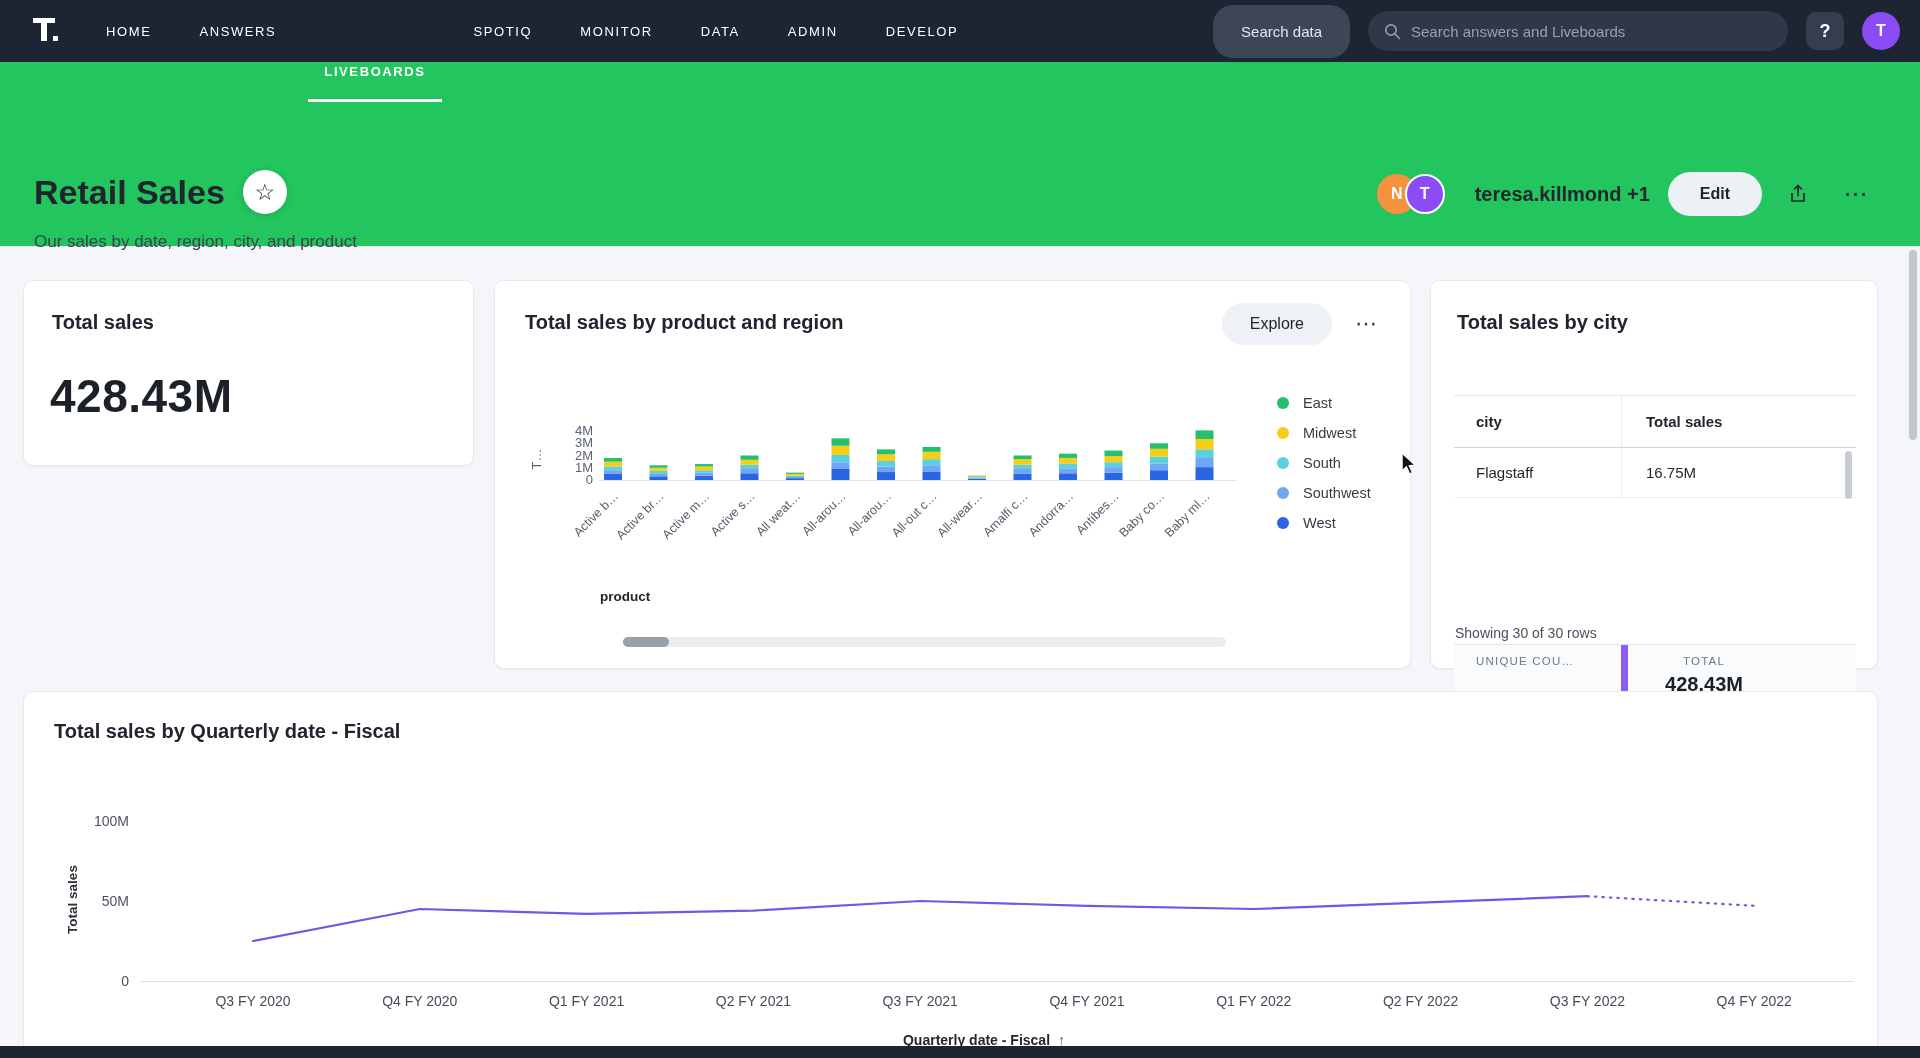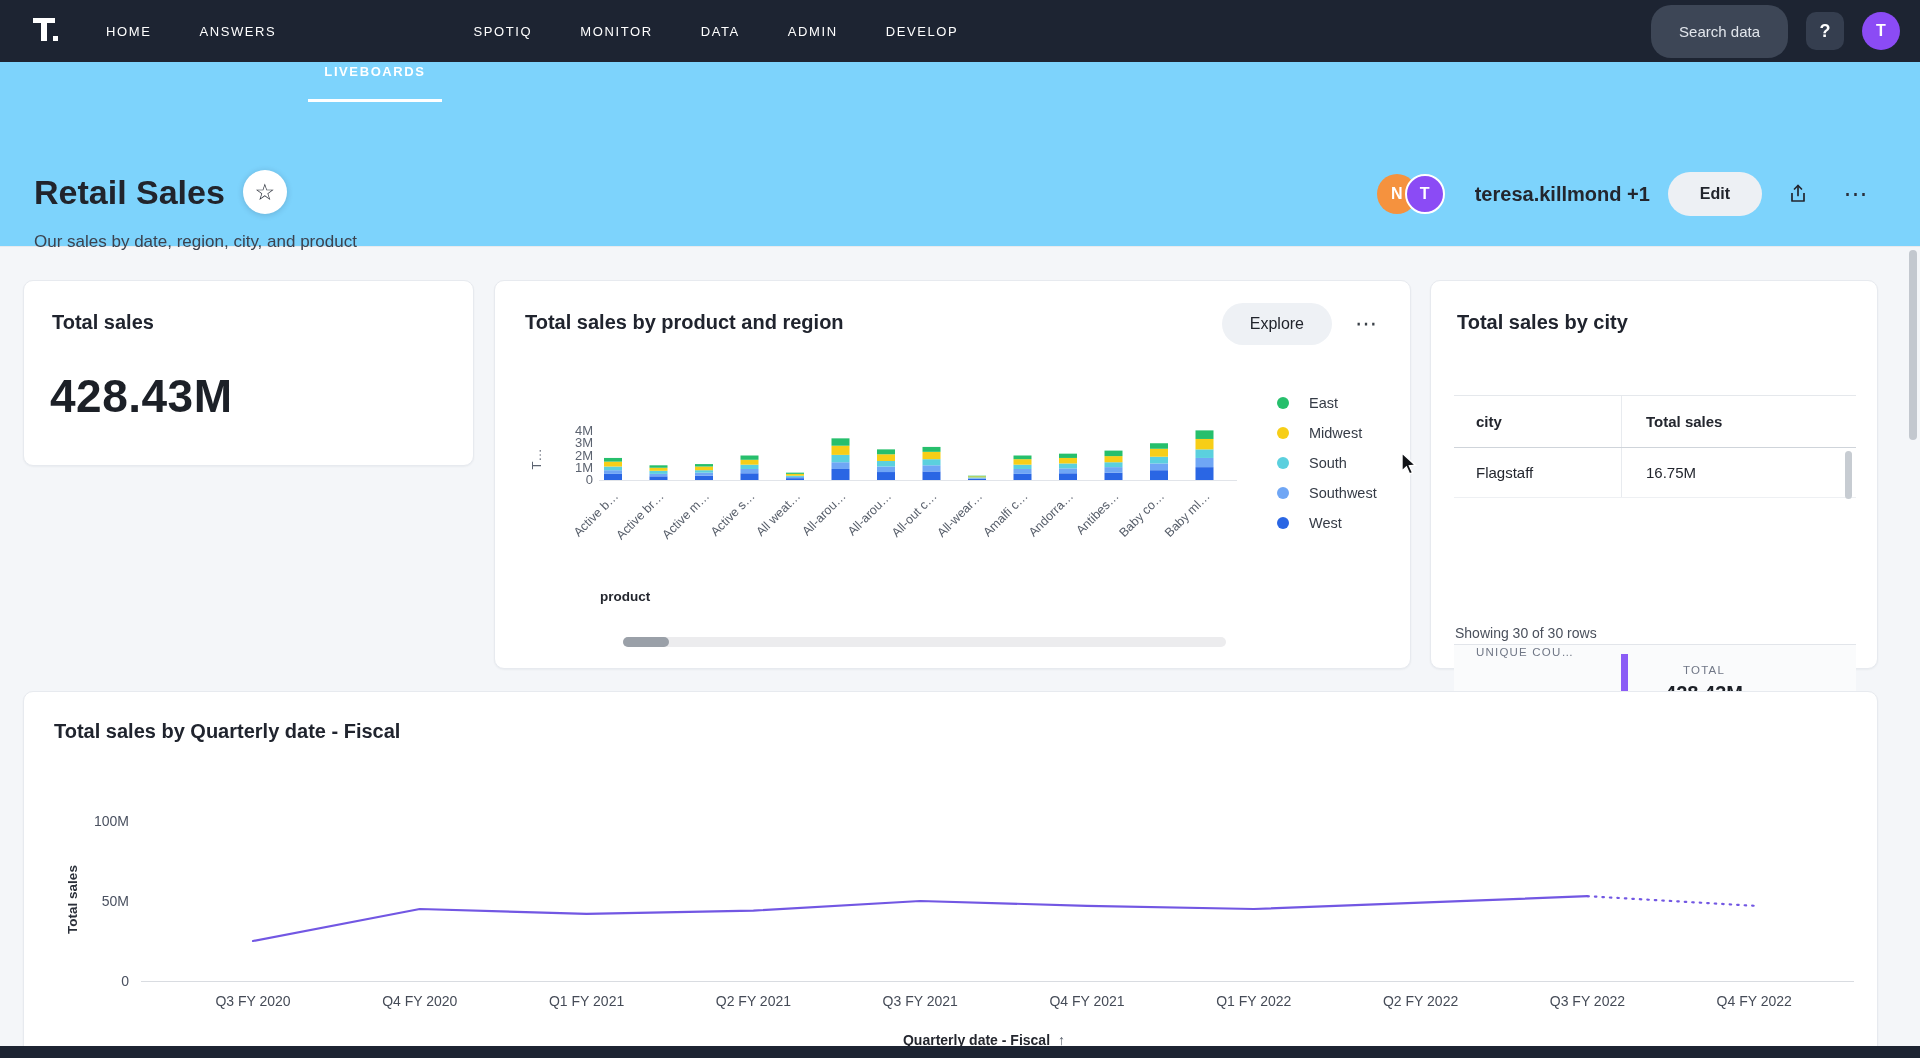--- a/index.html
+++ b/index.html
@@ -41,21 +41,21 @@
   .help-btn {
     width:38px; height:38px; border-radius:10px; background:#353e4f; color:#ffffff;
     display:flex; align-items:center; justify-content:center; font-size:18px; font-weight:700; cursor:pointer;
   }
   .nav-avatar {
     width:38px; height:38px; border-radius:50%; background:#8b4bf5; color:#fff;
     display:flex; align-items:center; justify-content:center; font-size:16px; font-weight:700; cursor:pointer;
   }
   
   .lb-header {
-    position:absolute; top:62px; left:0; width:100%; height:184px; background:#7dd3fc;
+    position:absolute; top:62px; left:0; width:100%; height:184px; background:#22c55e;
     box-shadow:0 1px 0 #e8eaee; z-index:10;
   }
   .lb-title-row { position:absolute; left:34px; top:108px; display:flex; align-items:center; gap:18px; }
   .lb-title { font-size:34px; font-weight:700; color:#21242c; }
   .star-btn {
     width:44px; height:44px; border-radius:50%; background:#ffffff;
     box-shadow:0 1px 6px rgba(20,30,50,.18); display:flex; align-items:center; justify-content:center;
     font-size:23px; color:#2a2f3a; cursor:pointer;
   }
   .lb-subtitle { position:absolute; left:34px; top:170px; font-size:17px; color:#3c424e; }
@@ -93,36 +93,36 @@
   .explore-btn {
     position:absolute; right:78px; top:22px; height:42px; padding:0 28px; border-radius:21px;
     background:#eef1f5; font-size:16px; color:#21242c; display:flex; align-items:center; cursor:pointer; z-index:2;
   }
   .card-more {
     position:absolute; right:24px; top:26px; width:40px; height:34px; display:flex;
     align-items:center; justify-content:center; font-size:22px; color:#3a4048; cursor:pointer; z-index:2;
   }
   #bar-svg { position:absolute; left:0; top:0; }
   .legend { position:absolute; left:782px; top:114px; display:flex; flex-direction:column; gap:14px; }
-  .legend-item { display:flex; align-items:center; gap:20px; cursor:pointer; }
+  .legend-item { display:flex; align-items:center; gap:14px; cursor:pointer; }
   .legend-dot { width:12px; height:12px; border-radius:50%; flex:none; }
   .legend-label { font-size:14.5px; color:#353b46; }
   .bar-xlabel { position:absolute; left:105px; top:308px; width:640px; text-align:left; font-size:13.5px; font-weight:700; color:#23262e; }
   .hscroll-track { position:absolute; left:128px; top:356px; width:603px; height:10px; border-radius:5px; background:#ececee; }
   .hscroll-thumb { position:absolute; left:0; top:0; width:46px; height:10px; border-radius:5px; background:#9aa0a8; cursor:grab; }
   
   #table-card .card-title { position:absolute; left:26px; top:30px; }
   .ts-table { position:absolute; left:23px; top:114px; width:402px; }
   .t-row { display:flex; }
   .t-cell { padding:0 0 0 22px; display:flex; align-items:center; font-size:15px; color:#23262e; }
   .t-c1 { width:167px; }
   .t-c2 { flex:1; border-left:1px solid #e8ebef; padding-left:24px; }
   .t-head { height:53px; border-top:1px solid #e5e8ec; border-bottom:1px solid #cfd4da; font-weight:700; }
   .t-body-row { height:50px; border-bottom:1px solid #eef0f3; cursor:pointer; }
-  .t-summary { position:absolute; left:23px; top:363px; width:402px; height:70px; background:#fafbfc; border-top:1px solid #e2e5ea; border-bottom:1px solid #e2e5ea; display:flex;align-items:center; }
+  .t-summary { position:absolute; left:23px; top:363px; width:402px; height:70px; background:#fafbfc; border-top:1px solid #e2e5ea; border-bottom:1px solid #e2e5ea; display:flex; }
   .sum-c1 { width:167px; padding:10px 14px 0 22px; }
   .sum-c2 { flex:1; border-left:7px solid #8b5cf6; padding-top:10px; }
   .sum-label { font-size:11.5px; letter-spacing:1.2px; color:#707786; white-space:nowrap; }
   .sum-value { font-size:20px; font-weight:700; color:#1c2027; margin-top:6px; }
   .sum-c1 .sum-value { text-align:right; padding-right:4px;margin-top:41px; }
   .sum-box { margin-left:16px; width:120px; text-align:center; }
   .vscroll-thumb { position:absolute; left:414px; top:170px; width:7px; height:48px; border-radius:4px; background:#c7ccd2; cursor:grab; }
   .table-footer { position:absolute; left:24px; top:344px; font-size:14px; color:#4a505c; }
   
   #line-card .card-title { position:absolute; left:30px; top:28px; z-index:2; }
@@ -160,20 +160,27 @@
       <div class="nav-item">ANSWERS</div>
       <div class="nav-item active">LIVEBOARDS</div>
       <div class="nav-item">SPOTIQ</div>
       <div class="nav-item">MONITOR</div>
       <div class="nav-item">DATA</div>
       <div class="nav-item">ADMIN</div>
       <div class="nav-item">DEVELOP</div>
     </div>
     <div class="nav-right">
       <div class="search-data-btn">Search data</div>
+      <div class="search-box">
+        <svg width="17" height="17" viewBox="0 0 17 17">
+          <circle cx="7" cy="7" r="5.2" fill="none" stroke="#8e98a8" stroke-width="1.7"></circle>
+          <line x1="11" y1="11" x2="15.5" y2="15.5" stroke="#8e98a8" stroke-width="1.7" stroke-linecap="round"></line>
+        </svg>
+        <input type="text" placeholder="Search answers and Liveboards" style="">
+      </div>
       <div class="help-btn">?</div>
       <div class="nav-avatar">T</div>
     </div>
   </div>
 
   <div class="lb-header">
     <div class="lb-title-row">
       <div class="lb-title">Retail Sales</div>
       <div class="star-btn">
         <span>☆</span>

